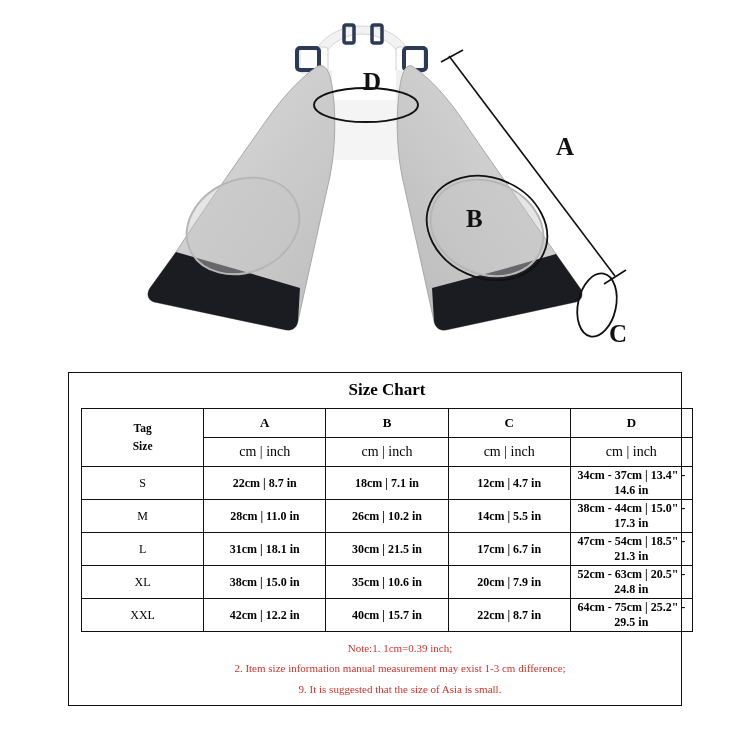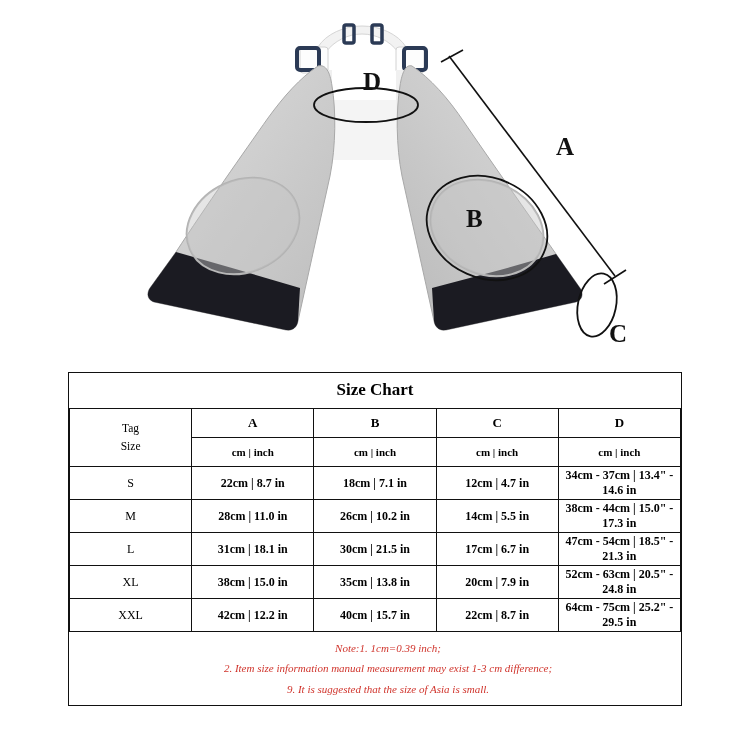--- a/index.html
+++ b/index.html
@@ -45,20 +45,21 @@
     top: 372px;
     width: 614px;
     border: 1.5px solid #111;
     box-sizing: border-box;
     background: #fff;
   }
   #size-chart table {
     border-collapse: collapse;
     width: 100%;
     table-layout: fixed;
+    margin-left: 12px;
   }
   #size-chart td, #size-chart th {
     border: 1px solid #111;
     text-align: center;
     vertical-align: middle;
     font-family: "Liberation Serif", serif;
     color: #000;
   }
   .chart-title {
     font-size: 17px;
@@ -67,44 +68,43 @@
     border: none !important;
     border-bottom: 1px solid #111 !important;
   }
   .col-tag { width: 56px; }
   .hdr-letter {
     font-size: 13px;
     font-weight: bold;
     height: 26px;
   }
   .hdr-unit {
-    font-size: 11px;
+    font-size: 14px;
     height: 26px;
-    font-weight: bold;
+    font-weight: normal;
   }
   .tag-size-cell {
     font-size: 11.5px;
-    font-weight: normal;
+    font-weight: bold;
     line-height: 1.55;
     padding: 2px 0;
   }
   .row-label {
     font-size: 12px;
     height: 29px;
   }
   .row-val {
     font-size: 12px;
     height: 29px;
     font-weight: bold;
   }
   .notes {
     border: none !important;
     padding: 6px 0 6px 26px;
     text-align: right;
-    font-style: italic;
   }
   .note-line {
     color: #d0342c;
     font-size: 11px;
     line-height: 1.85;
     font-family: "Liberation Serif", serif;
   }
 </style>
 </head>
 <body>
@@ -236,21 +236,21 @@
       <tr>
         <td class="row-label">L</td>
         <td class="row-val">31cm | 18.1 in</td>
         <td class="row-val">30cm | 21.5 in</td>
         <td class="row-val">17cm | 6.7 in</td>
         <td class="row-val">47cm - 54cm | 18.5" - 21.3 in</td>
       </tr>
       <tr>
         <td class="row-label">XL</td>
         <td class="row-val">38cm | 15.0 in</td>
-        <td class="row-val">35cm | 13.8 in</td>
+        <td class="row-val">35cm | 10.6 in</td>
         <td class="row-val">20cm | 7.9 in</td>
         <td class="row-val">52cm - 63cm | 20.5" - 24.8 in</td>
       </tr>
       <tr>
         <td class="row-label">XXL</td>
         <td class="row-val">42cm | 12.2 in</td>
         <td class="row-val">40cm | 15.7 in</td>
         <td class="row-val">22cm | 8.7 in</td>
         <td class="row-val">64cm - 75cm | 25.2" - 29.5 in</td>
       </tr>

